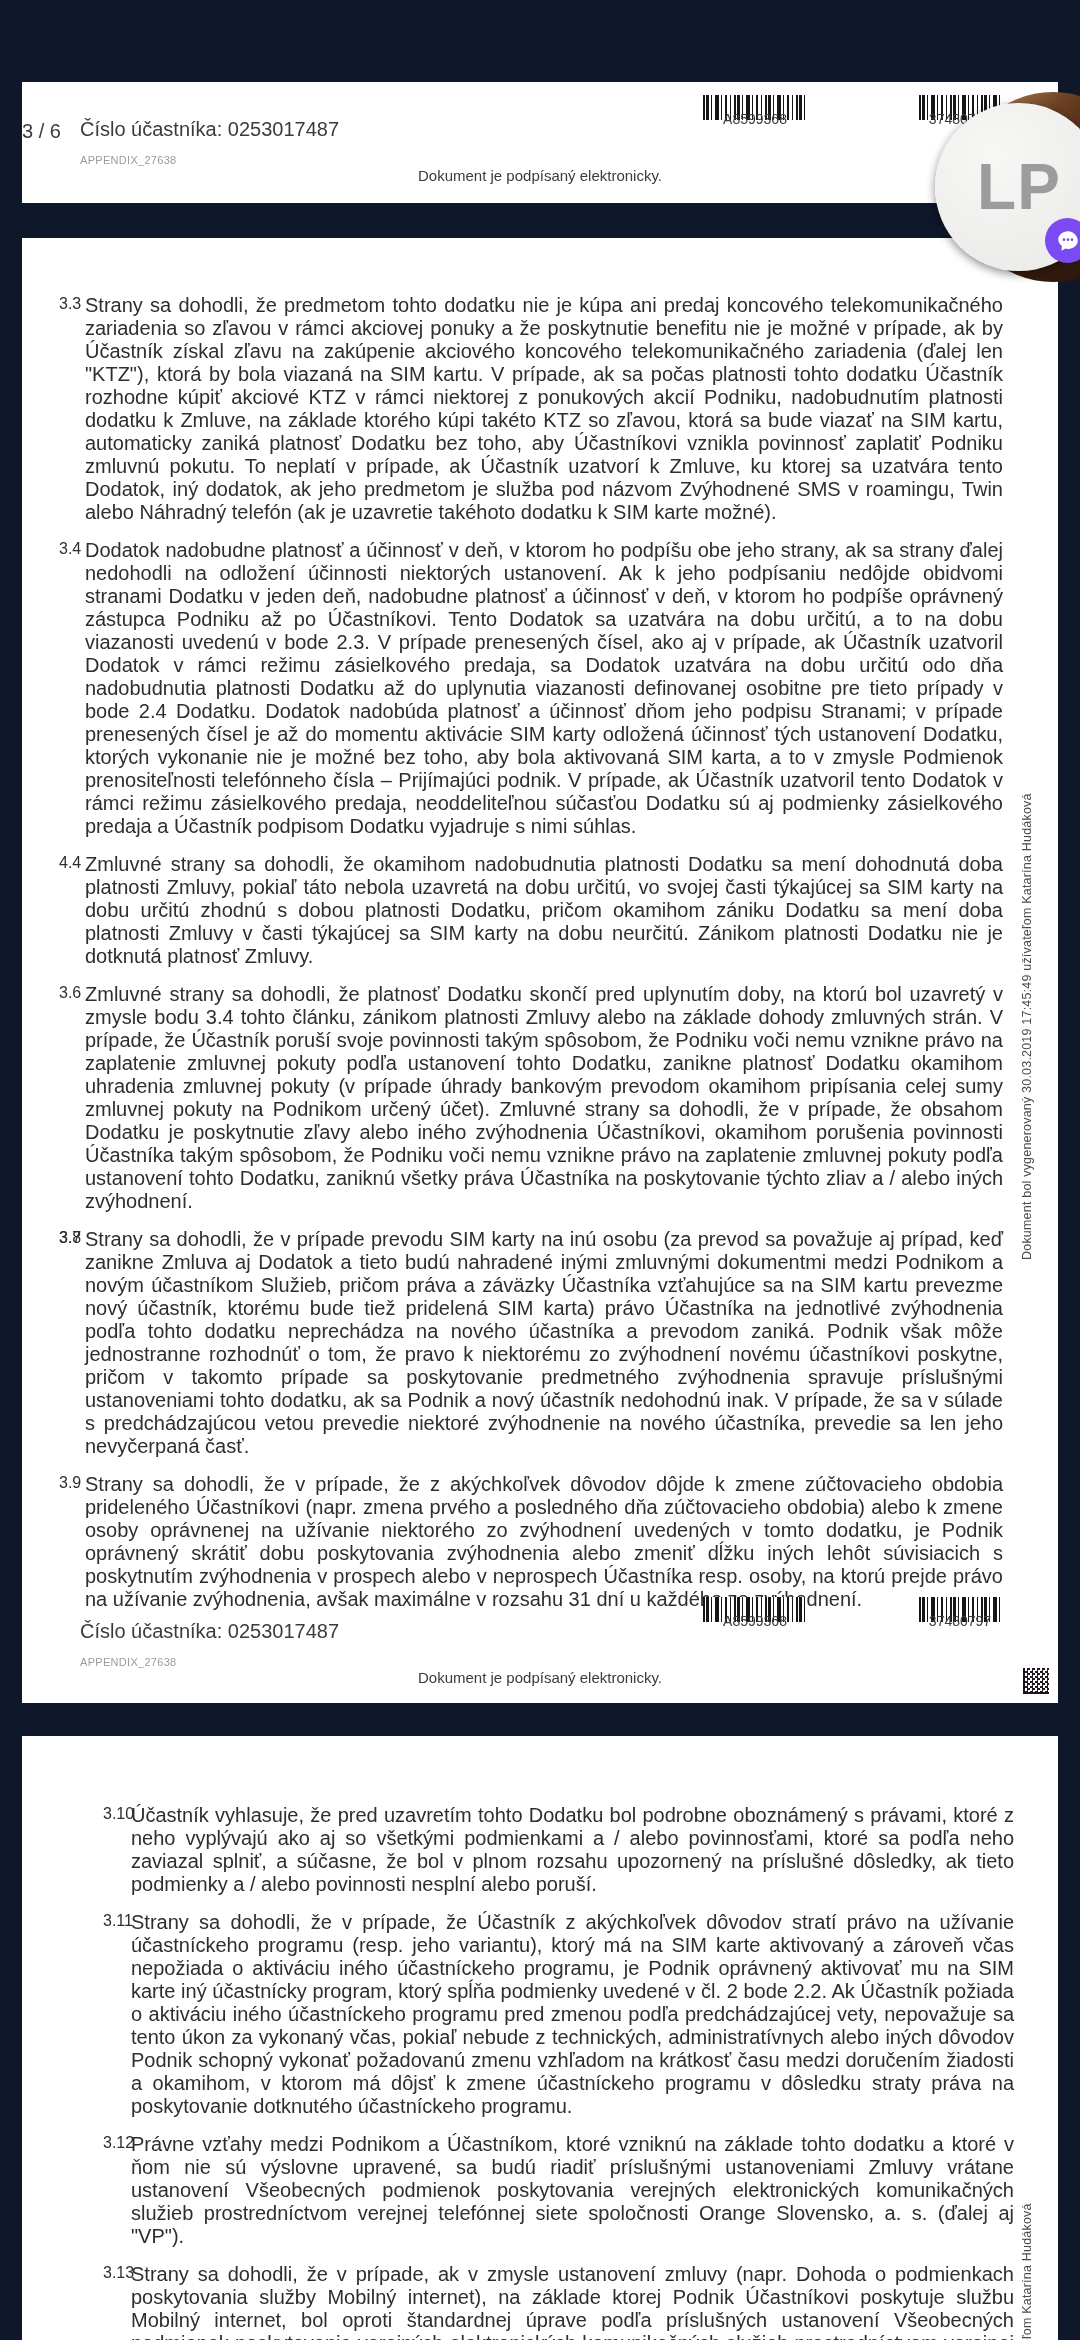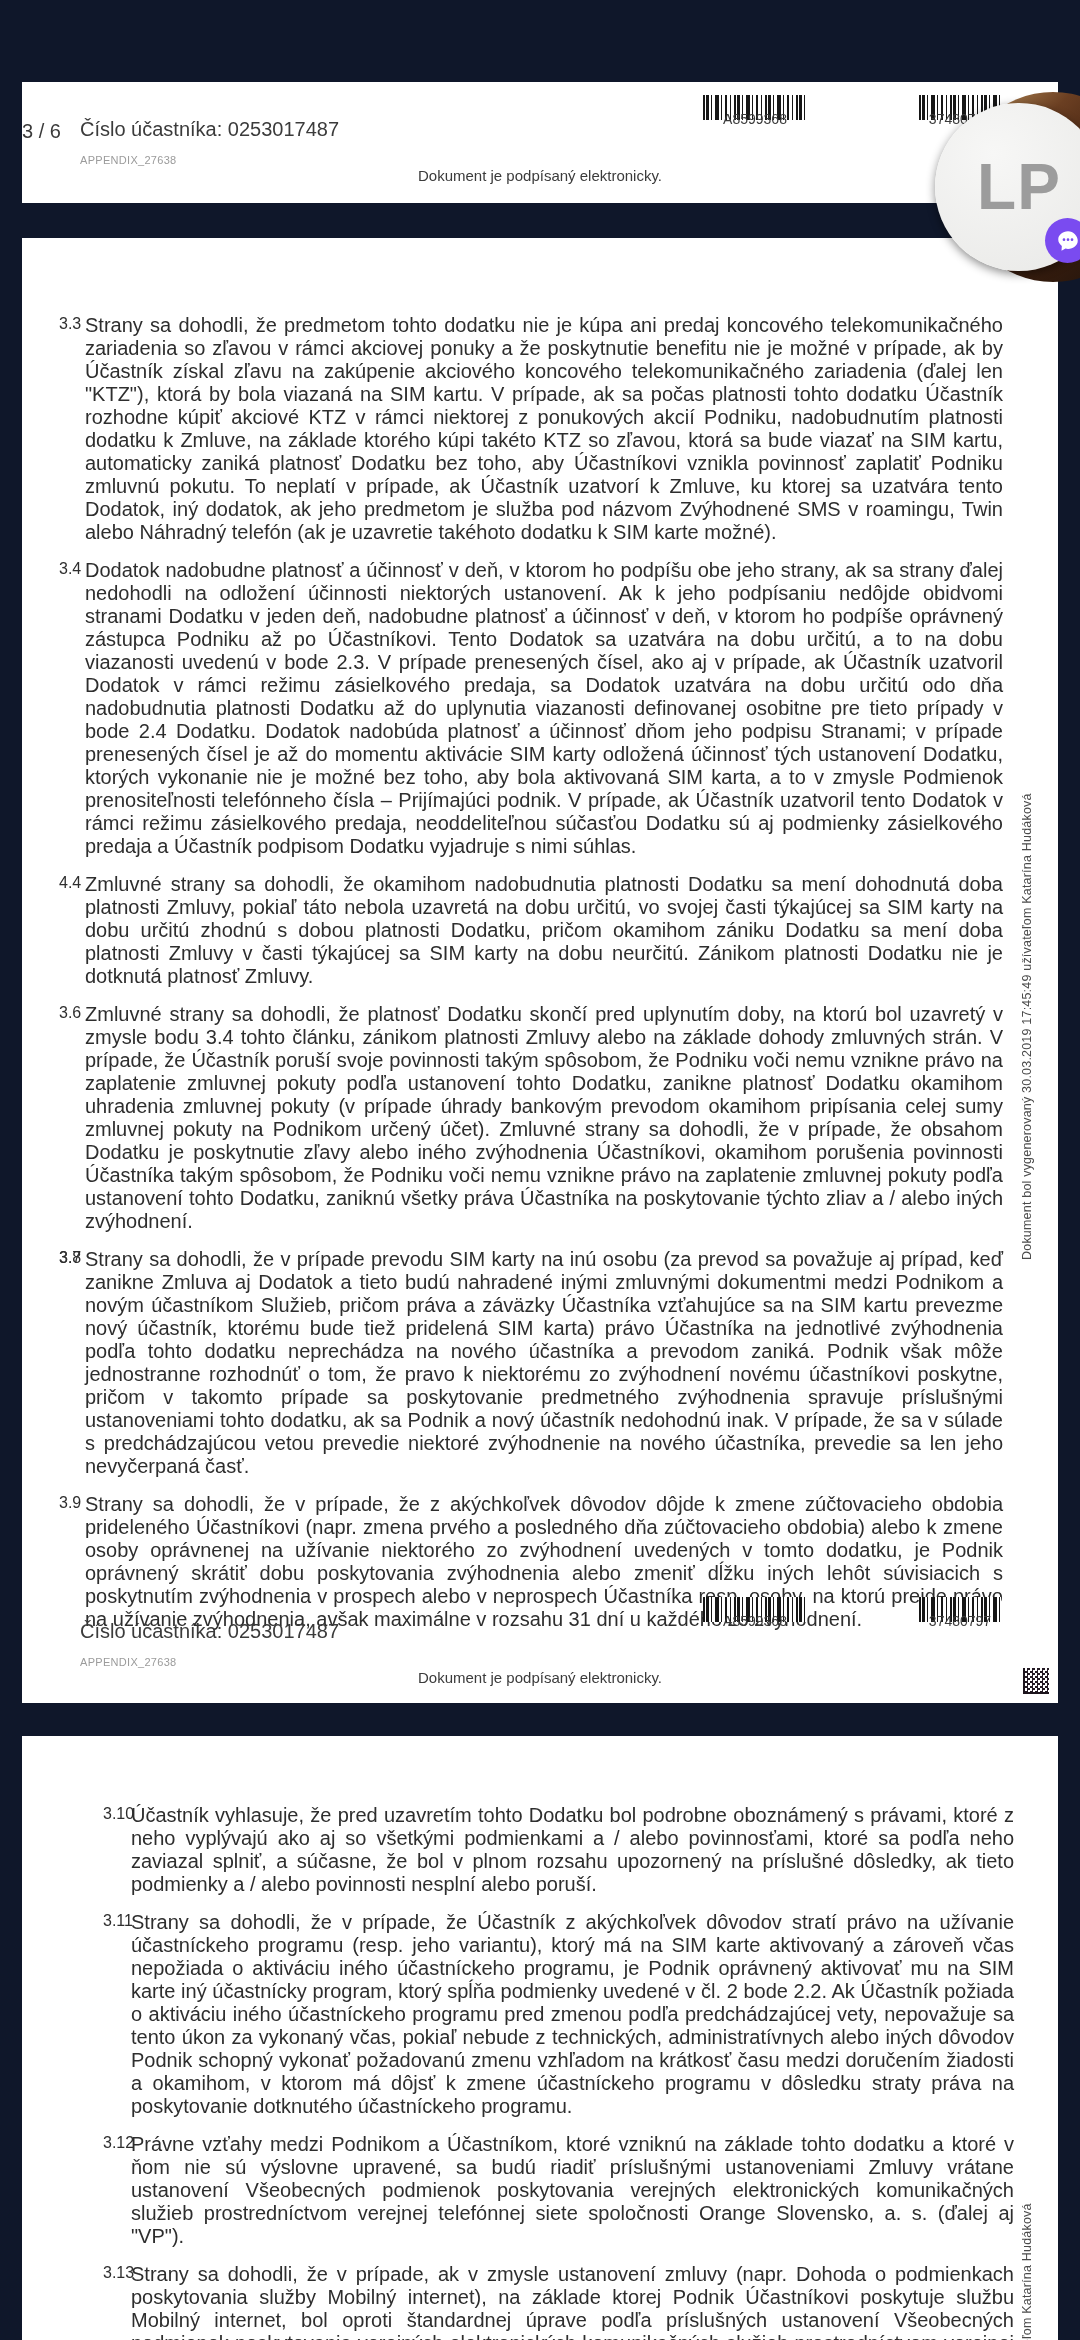--- a/index.html
+++ b/index.html
@@ -26,21 +26,21 @@
   .bclabel{position:absolute;top:29px;text-align:center;font-size:14px;color:#3b3b3b;}
   .bclabel1{left:656px;width:154px;}
   .bclabel2{left:872px;width:132px;}
   .appendix{position:absolute;left:58px;top:72px;font-size:11px;color:#9b9b9b;letter-spacing:.3px;}
   .signed{position:absolute;left:0;top:85px;width:100%;text-align:center;font-size:15px;color:#3b3b3b;}
   .datamatrix{position:absolute;left:1001px;top:84px;width:24px;height:24px;
       background:repeating-conic-gradient(#241a24 0% 25%,#fff 0% 50%);background-size:5px 5px;
       border-left:2px solid #1c141c;border-bottom:2px solid #1c141c;}
 
   
-  .content{position:absolute;top:76px;left:0;width:100%;}
+  .content{position:absolute;top:56px;left:0;width:100%;}
   #p5 .content{top:68px;}
   .sec{position:relative;margin-bottom:15px;}
   #p4 .sec{padding-left:63px;padding-right:55px;}
   #p5 .sec{padding-left:61px;padding-right:44px;margin-left:48px;}
   .num{position:absolute;left:37px;top:0;font-size:16px;line-height:19.4px;color:#2e2e2e;}
   #p5 .num{left:33px;}
   .txt{font-size:20px;line-height:23px;color:#2e2e2e;text-align:justify;}
 
   
   .vnote{position:absolute;right:18px;width:20px;writing-mode:vertical-rl;transform:rotate(180deg);

